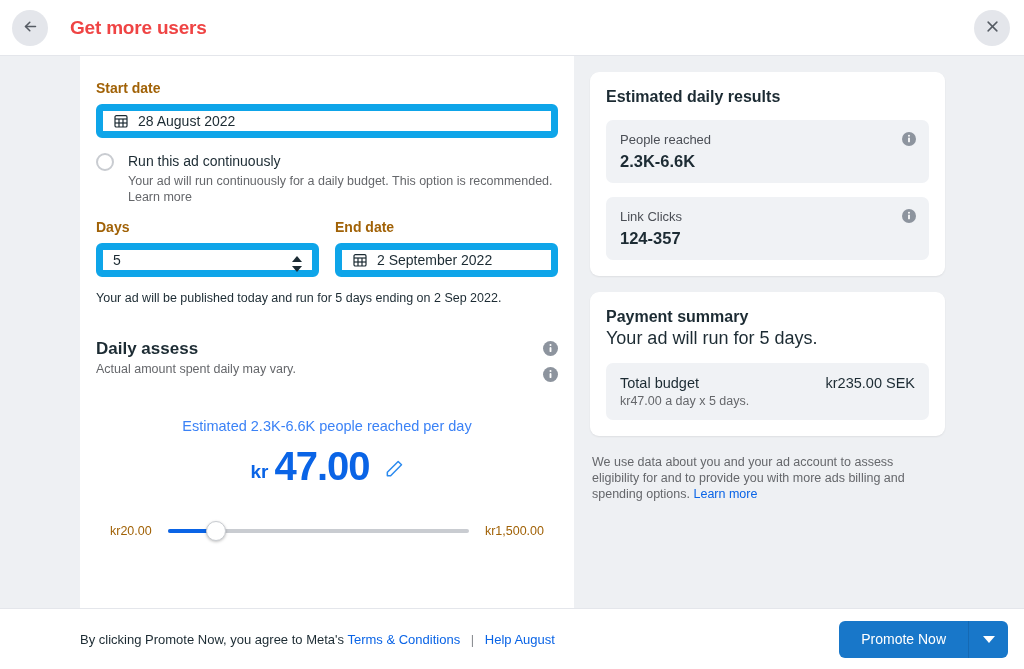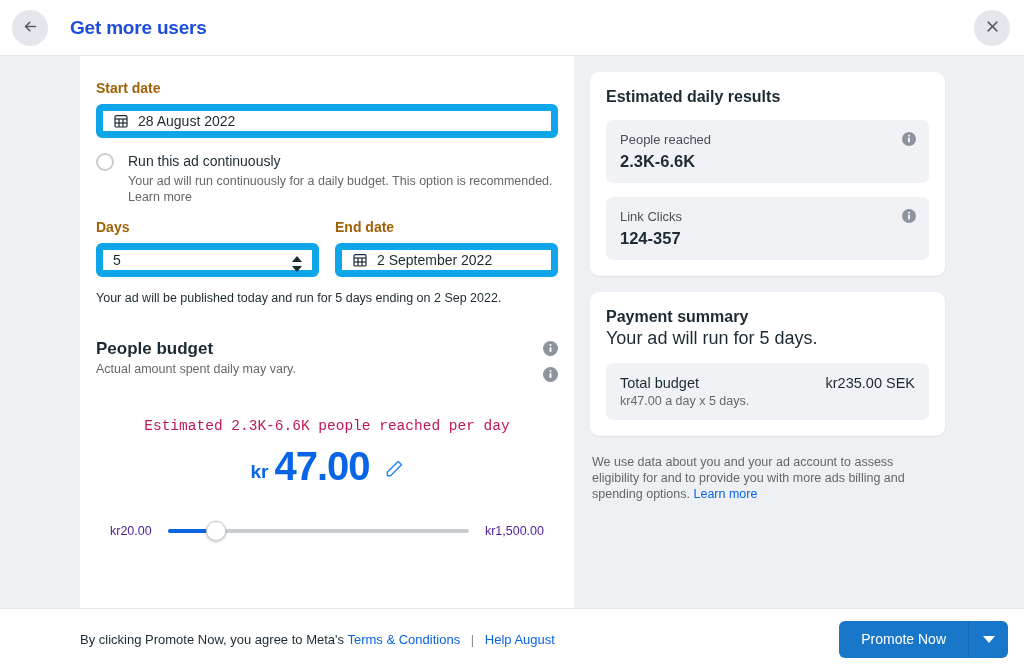--- a/index.html
+++ b/index.html
@@ -20,21 +20,21 @@
   .circle-btn {
     width: 36px; height: 36px; border-radius: 50%;
     background: #e4e6eb; border: none; cursor: pointer;
     display: flex; align-items: center; justify-content: center;
     flex: 0 0 auto;
   }
   .back-btn { margin-left: 12px; }
   .close-btn { position: absolute; right: 14px; top: 10px; }
   .header-title {
     margin-left: 22px; font-size: 19px; font-weight: bold;
-    color: #1d4ed8; letter-spacing: -0.2px;
+    color: #ef4444; letter-spacing: -0.2px;
   }
 
   
   .body-wrap {
     position: absolute; top: 56px; left: 0; width: 1024px; height: 552px;
     background: #eef0f3;
   }
   .left-panel {
     position: absolute; left: 80px; top: 0; width: 494px; height: 552px;
     background: #ffffff; padding: 24px 16px 0 16px; overflow: hidden;
@@ -83,31 +83,31 @@
 
   .budget-head { margin-top: 34px; position: relative; }
   .budget-title { font-size: 17px; font-weight: bold; color: #1c2b33; }
   .budget-sub { font-size: 12.5px; color: #65676b; margin-top: 3px; }
   .info-stack {
     position: absolute; right: 0; top: 2px;
     display: flex; flex-direction: column; gap: 7px;
   }
   .info-ico { cursor: pointer; }
 
-  .est-line { text-align: center; font-size: 14.5px; color: #be185d; margin-top: 42px; font-family: Liberation Mono, monospace; }
+  .est-line { text-align: center; font-size: 14.5px; color: #3b82f6; margin-top: 42px; }
   .amount-row {
     display: flex; align-items: center; justify-content: center;
     margin-top: 10px; gap: 6px;
   }
   .cur { font-size: 19px; font-weight: bold; color: #0a64e6; padding-top: 11px; }
   .amt { font-size: 40px; font-weight: bold; color: #0a64e6; letter-spacing: -1px; }
   .pencil { margin-left: 8px; padding-top: 8px; cursor: pointer; }
 
   .slider-row { display: flex; align-items: center; margin-top: 32px; padding: 0 14px; }
-  .slider-min, .slider-max { font-size: 12.5px; color: #4c1d95; white-space: nowrap; }
+  .slider-min, .slider-max { font-size: 12.5px; color: #a16207; white-space: nowrap; }
   .slider-max { text-align: right; }
   .track-wrap { flex: 1 1 auto; margin: 0 16px; position: relative; height: 20px; }
   .track {
     position: absolute; left: 0; right: 0; top: 8px; height: 4px;
     background: #c9ccd1; border-radius: 2px;
   }
   .track-fill {
     position: absolute; left: 0; top: 8px; height: 4px; width: 16%;
     background: #0a64e6; border-radius: 2px;
   }
@@ -247,21 +247,21 @@
                 </svg>
             </span>
             <span class="val">2 September 2022</span>
           </div>
         </div>
       </div>
 
       <div class="note">Your ad will be published today and run for 5 days ending on 2 Sep 2022.</div>
 
       <div class="budget-head">
-        <div class="budget-title">People budget</div>
+        <div class="budget-title">Daily assess</div>
         <div class="budget-sub">Actual amount spent daily may vary.</div>
         <div class="info-stack">
           <span class="info-ico">
             <svg width="15" height="15" viewBox="0 0 16 16">
                 <circle cx="8" cy="8" r="8" fill="#8d949e"></circle>
                 <circle cx="8" cy="4.3" r="1.1" fill="#fff"></circle>
                 <rect x="7" y="6.4" width="2" height="5.4" rx="1" fill="#fff"></rect>
               </svg>
           </span>
           <span class="info-ico">

